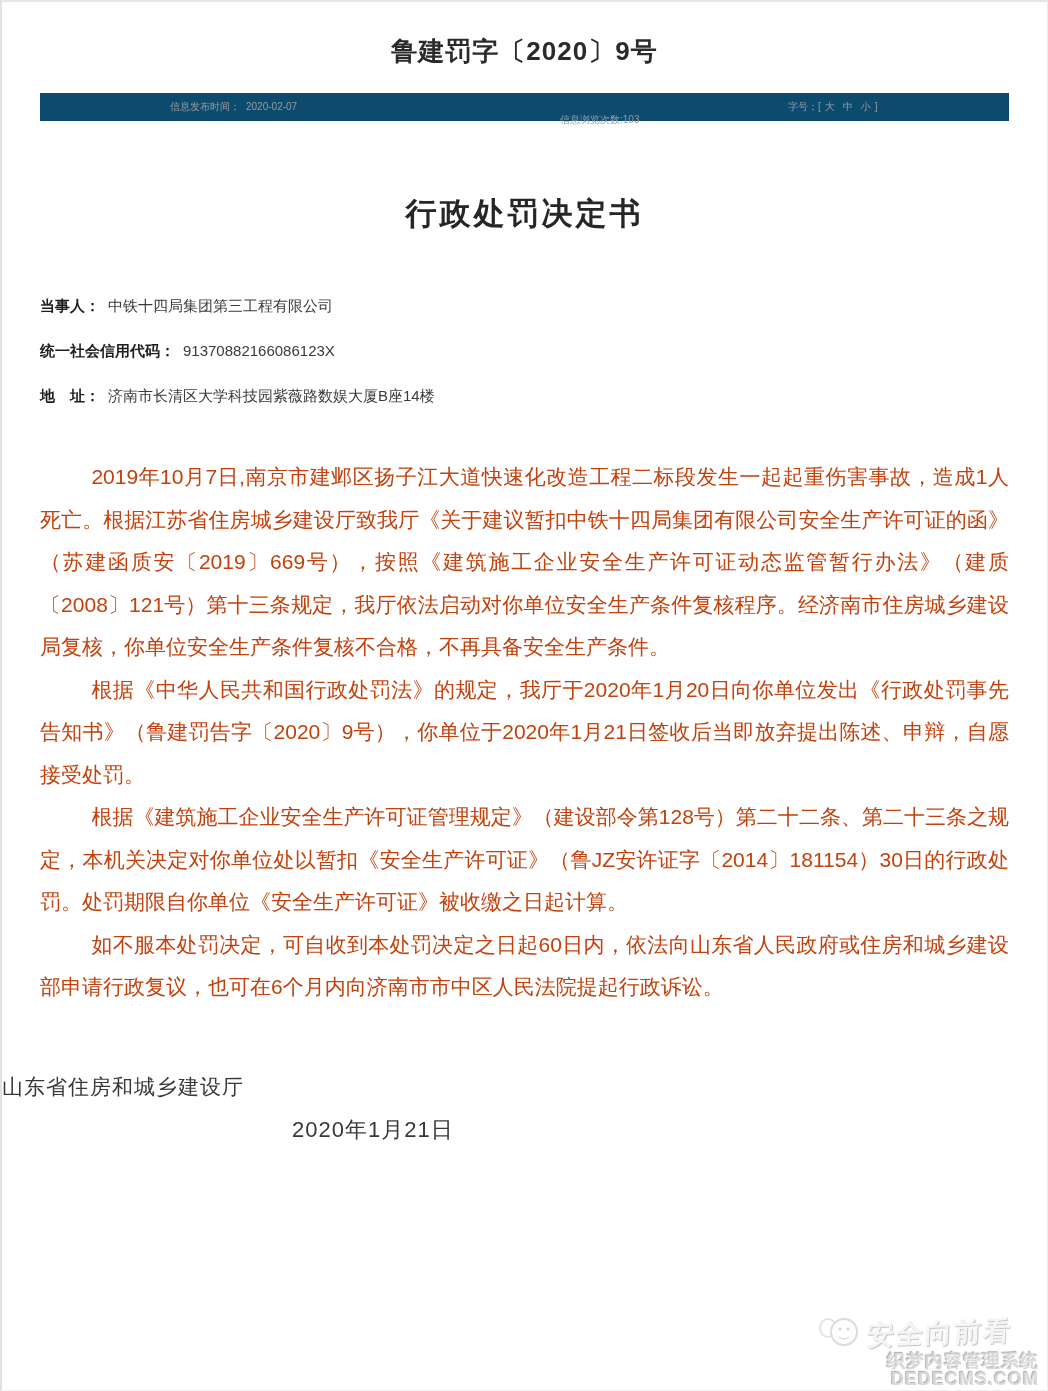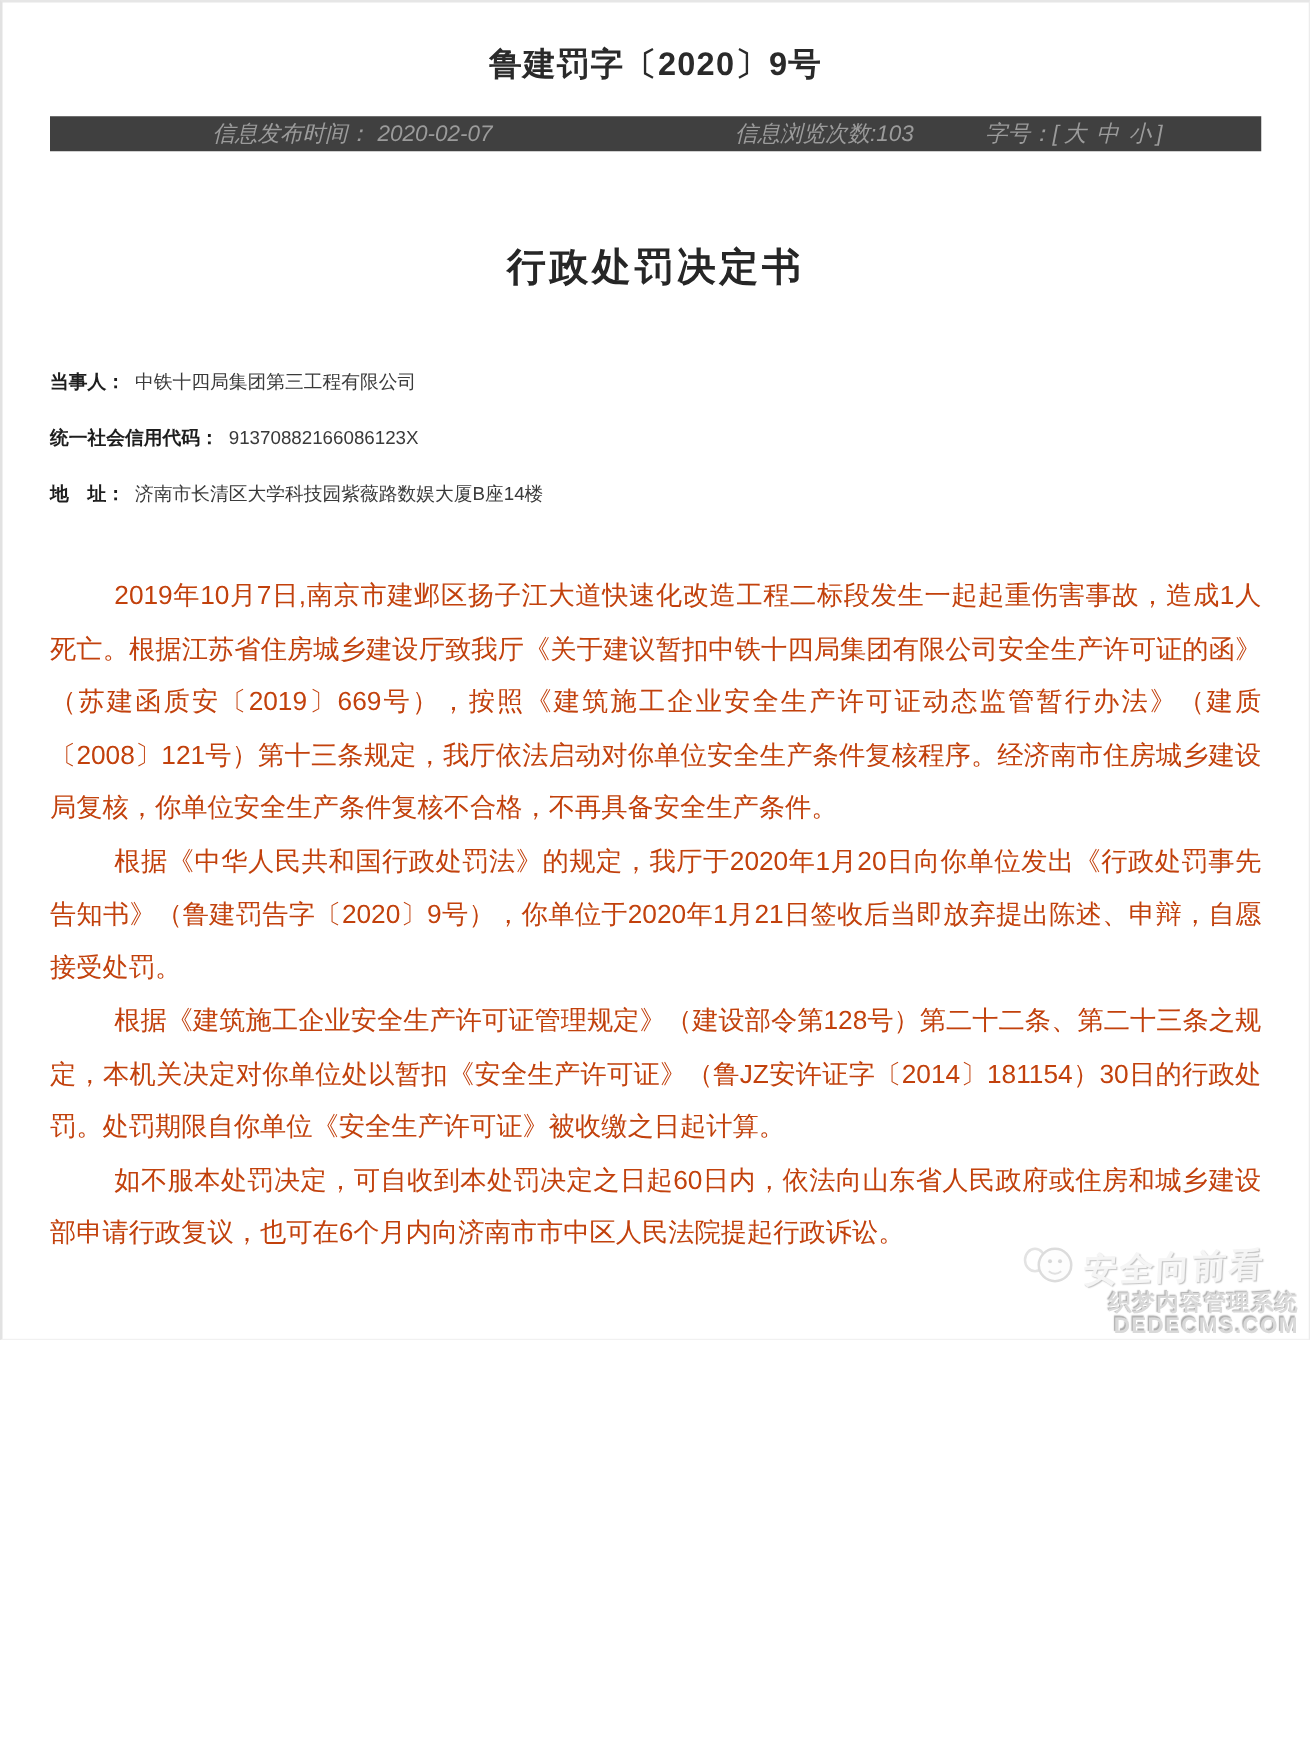--- a/index.html
+++ b/index.html
@@ -1,20 +1,20 @@
 <!DOCTYPE html>
 <html><head>
 <meta charset="utf-8">
 <style>
   * { box-sizing: border-box; }
   html, body { margin: 0; padding: 0; background: #ffffff; }
   .page {
     position: relative;
     width: 1048px;
-    height: 1072px;
+    height: 1391px;
     margin: 0 auto;
     background: #ffffff;
     overflow: hidden;
     border-left: 2px solid #e2e2e2;
     border-top: 2px solid #e6e6e6;
     border-right: 1px solid #ececec;
     border-bottom: 1px solid #f1f1f1;
     font-family: "Liberation Sans", "DejaVu Sans", sans-serif;
     color: #333333;
   }
@@ -25,28 +25,27 @@
     font-size: 26px;
     font-weight: bold;
     color: #2a2a2a;
     letter-spacing: 1px;
   }
 
   .meta-bar {
     position: relative;
     margin: 24px 38px 0 38px;
     height: 28px;
-    background: #404040;
-    font-size: 18px;
+    background: #0c4a6e;
+    font-size: 10px;
     color: #9b9b9b;
-    font-style: italic;
   }
   .meta-item { position: absolute; top: 0; line-height: 28px; white-space: nowrap; }
   .meta-item.m1 { left: 130px; }
-  .meta-item.m2 { left: 548px; }
+  .meta-item.m2 { left: 520px; margin-top: 13px; }
   .meta-item.m3 { left: 748px; }
   .meta-item .gap { display: inline-block; width: 6px; }
   .fs-opt {
     color: #9b9b9b;
     text-decoration: none;
     margin: 0 4px;
     cursor: pointer;
   }
 
   .doc-title {

